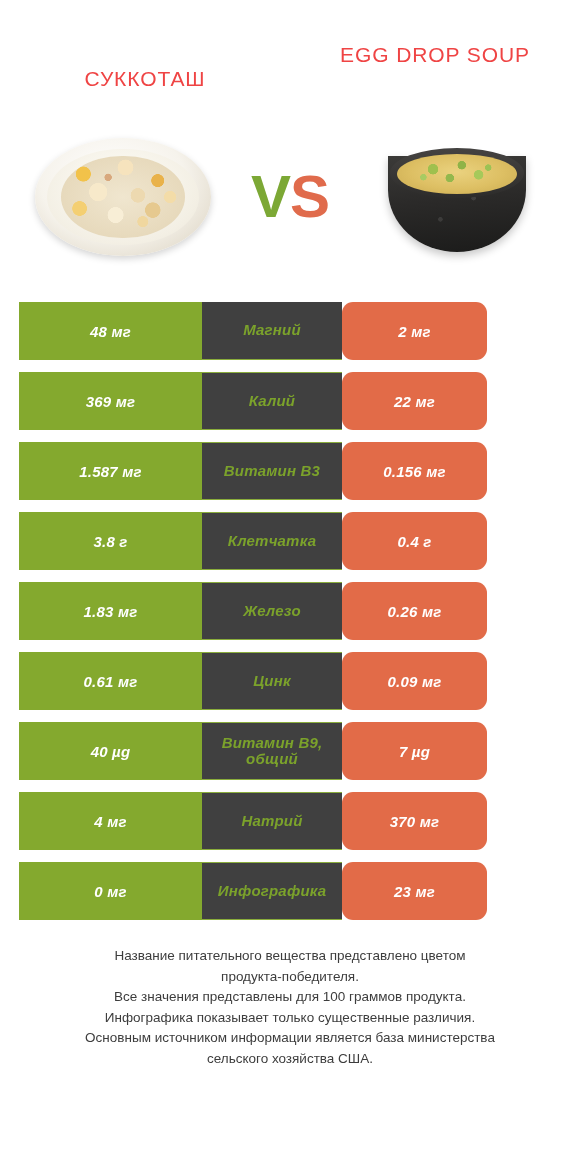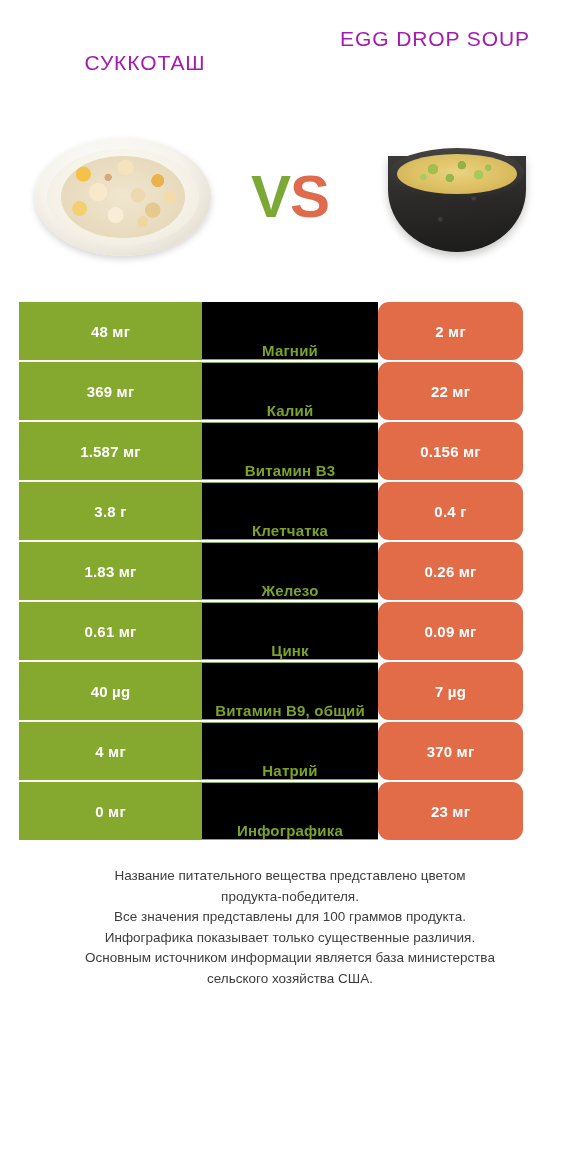--- a/index.html
+++ b/index.html
@@ -29,24 +29,24 @@
     text-align: center;
     box-sizing: border-box;
   }
   .title-left {
     padding-top: 24px;
   }
   .food-title {
     font-size: 21px;
     font-weight: 300;
     letter-spacing: 0.9px;
-    color: #a21caf;
+    color: #ef4444;
     text-transform: uppercase;
     line-height: 1.28;
-    margin: 0;
+    margin: 16px;
     padding: 0 14px;
   }
 
   
   .vs-band {
     height: 210px;
     display: flex;
     align-items: center;
     justify-content: center;
     position: relative;
@@ -161,43 +161,43 @@
   
   .table {
     width: 542px;
     margin: 0 auto;
     border-collapse: separate;
     border-spacing: 0;
   }
   .row {
     display: flex;
     height: 58px;
-    margin-bottom: 2px;
+    margin-bottom: 12px;
+    font-style: italic;
   }
   .cell {
     display: flex;
     align-items: center;
     justify-content: center;
     box-sizing: border-box;
     font-size: 15px;
     font-weight: 700;
     letter-spacing: 0.2px;
   }
   .cell-left {
     width: 183px;
     background: #84A92E;
     color: #ffffff;
   }
   .cell-mid {
-    width: 176px;
-    background: #000000;
+    width: 140px;
+    background: #404040;
     color: #7BA22B;
     border-top: 1px solid #8aad3c;
     border-bottom: 1px solid #8aad3c;
-    align-items: flex-end;
   }
   .row:first-child .cell-mid { border-top: none; }
   .cell-right {
     width: 145px;
     background: #E26B48;
     color: #ffffff;
     border-radius: 11px;
   }
   .cell-mid-label {
     font-size: 15px;

